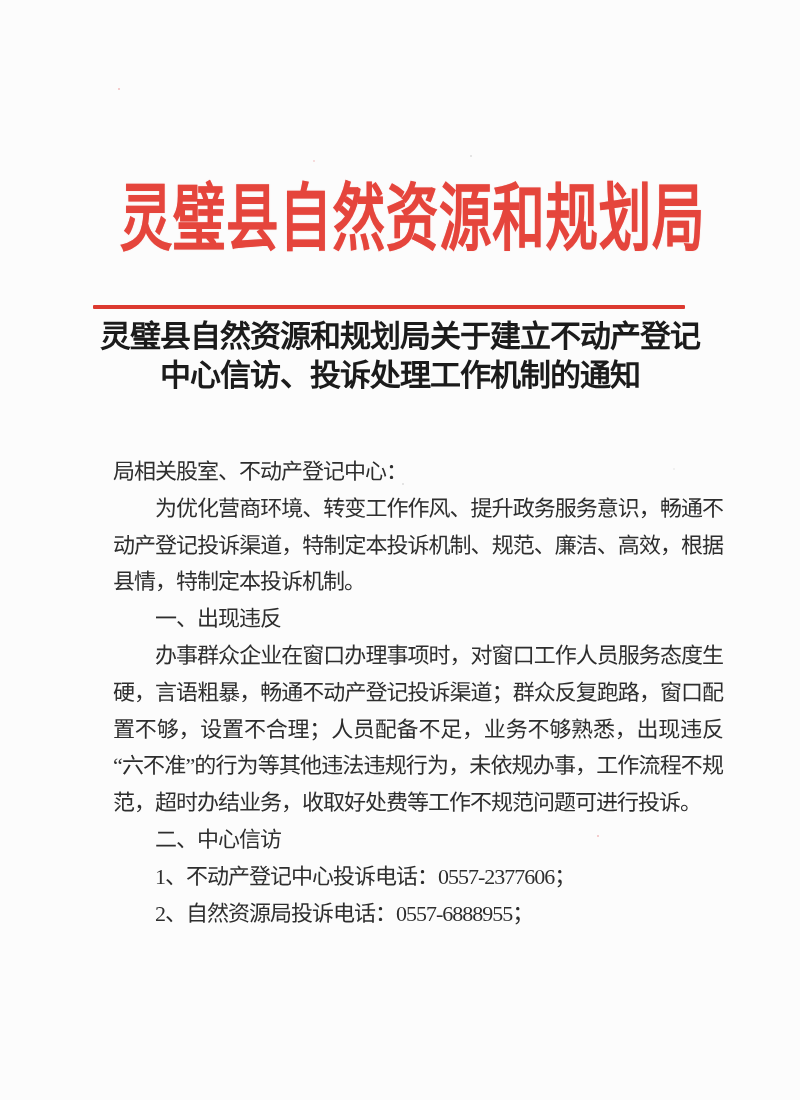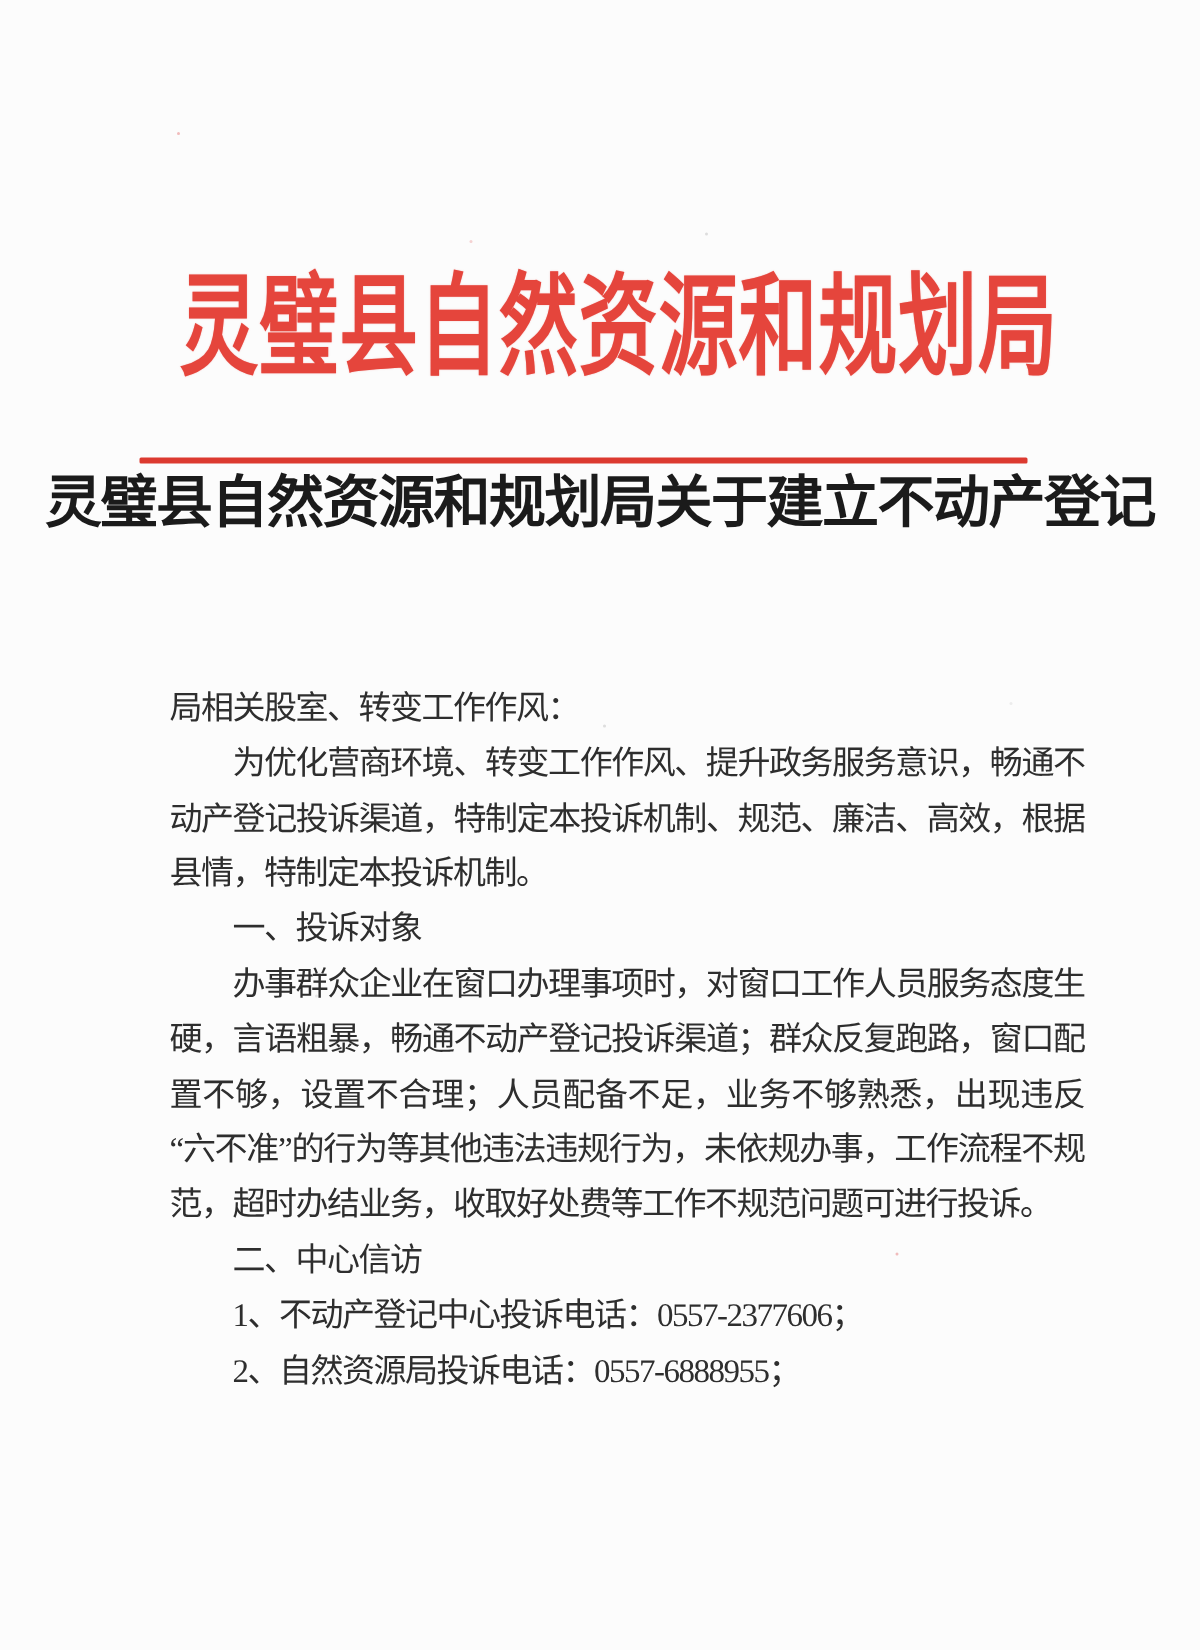--- a/index.html
+++ b/index.html
@@ -59,21 +59,21 @@
     width: 592px; height: 4px;
     background: var(--divider-red, #dc3a30);
     border-radius: 1px;
   }
 
   
   .doc-title {
     position: absolute;
     top: 317px; left: 0; width: 100%;
     text-align: center;
-    font-size: 38px;
+    font-size: 31px;
     line-height: 39px;
     font-weight: bold;
     letter-spacing: -1px;
     color: #1b1b1b;
   }
   .doc-title .tl { display: block; }
 
   
   .body-text {
     position: absolute;
@@ -97,25 +97,26 @@
   <div class="specks"></div>
 
   <div class="agency">
     <span class="agency-inner">灵璧县自然资源和规划局</span>
   </div>
 
   <div class="divider"></div>
 
   <h1 class="doc-title">
     <span class="tl">灵璧县自然资源和规划局关于建立不动产登记</span>
+    <span class="tl">中心信访、投诉处理工作机制的通知</span>
   </h1>
 
   <div class="body-text">
-    <p>局相关股室、转变工作作风：</p>
+    <p>局相关股室、不动产登记中心：</p>
     <p class="indent">为优化营商环境、转变工作作风、提升政务服务意识，畅通不动产登记投诉渠道，特制定本投诉机制、规范、廉洁、高效，根据县情，特制定本投诉机制。</p>
-    <p class="indent">一、投诉对象</p>
+    <p class="indent">一、出现违反</p>
     <p class="indent">办事群众企业在窗口办理事项时，对窗口工作人员服务态度生硬，言语粗暴，畅通不动产登记投诉渠道；群众反复跑路，窗口配置不够，设置不合理；人员配备不足，业务不够熟悉，出现违反“六不准”的行为等其他违法违规行为，未依规办事，工作流程不规范，超时办结业务，收取好处费等工作不规范问题可进行投诉。</p>
     <p class="indent">二、中心信访</p>
     <p class="indent">1、不动产登记中心投诉电话：0557-2377606；</p>
     <p class="indent">2、自然资源局投诉电话：0557-6888955；</p>
   </div>
 
 </div>
 
 </body></html>

